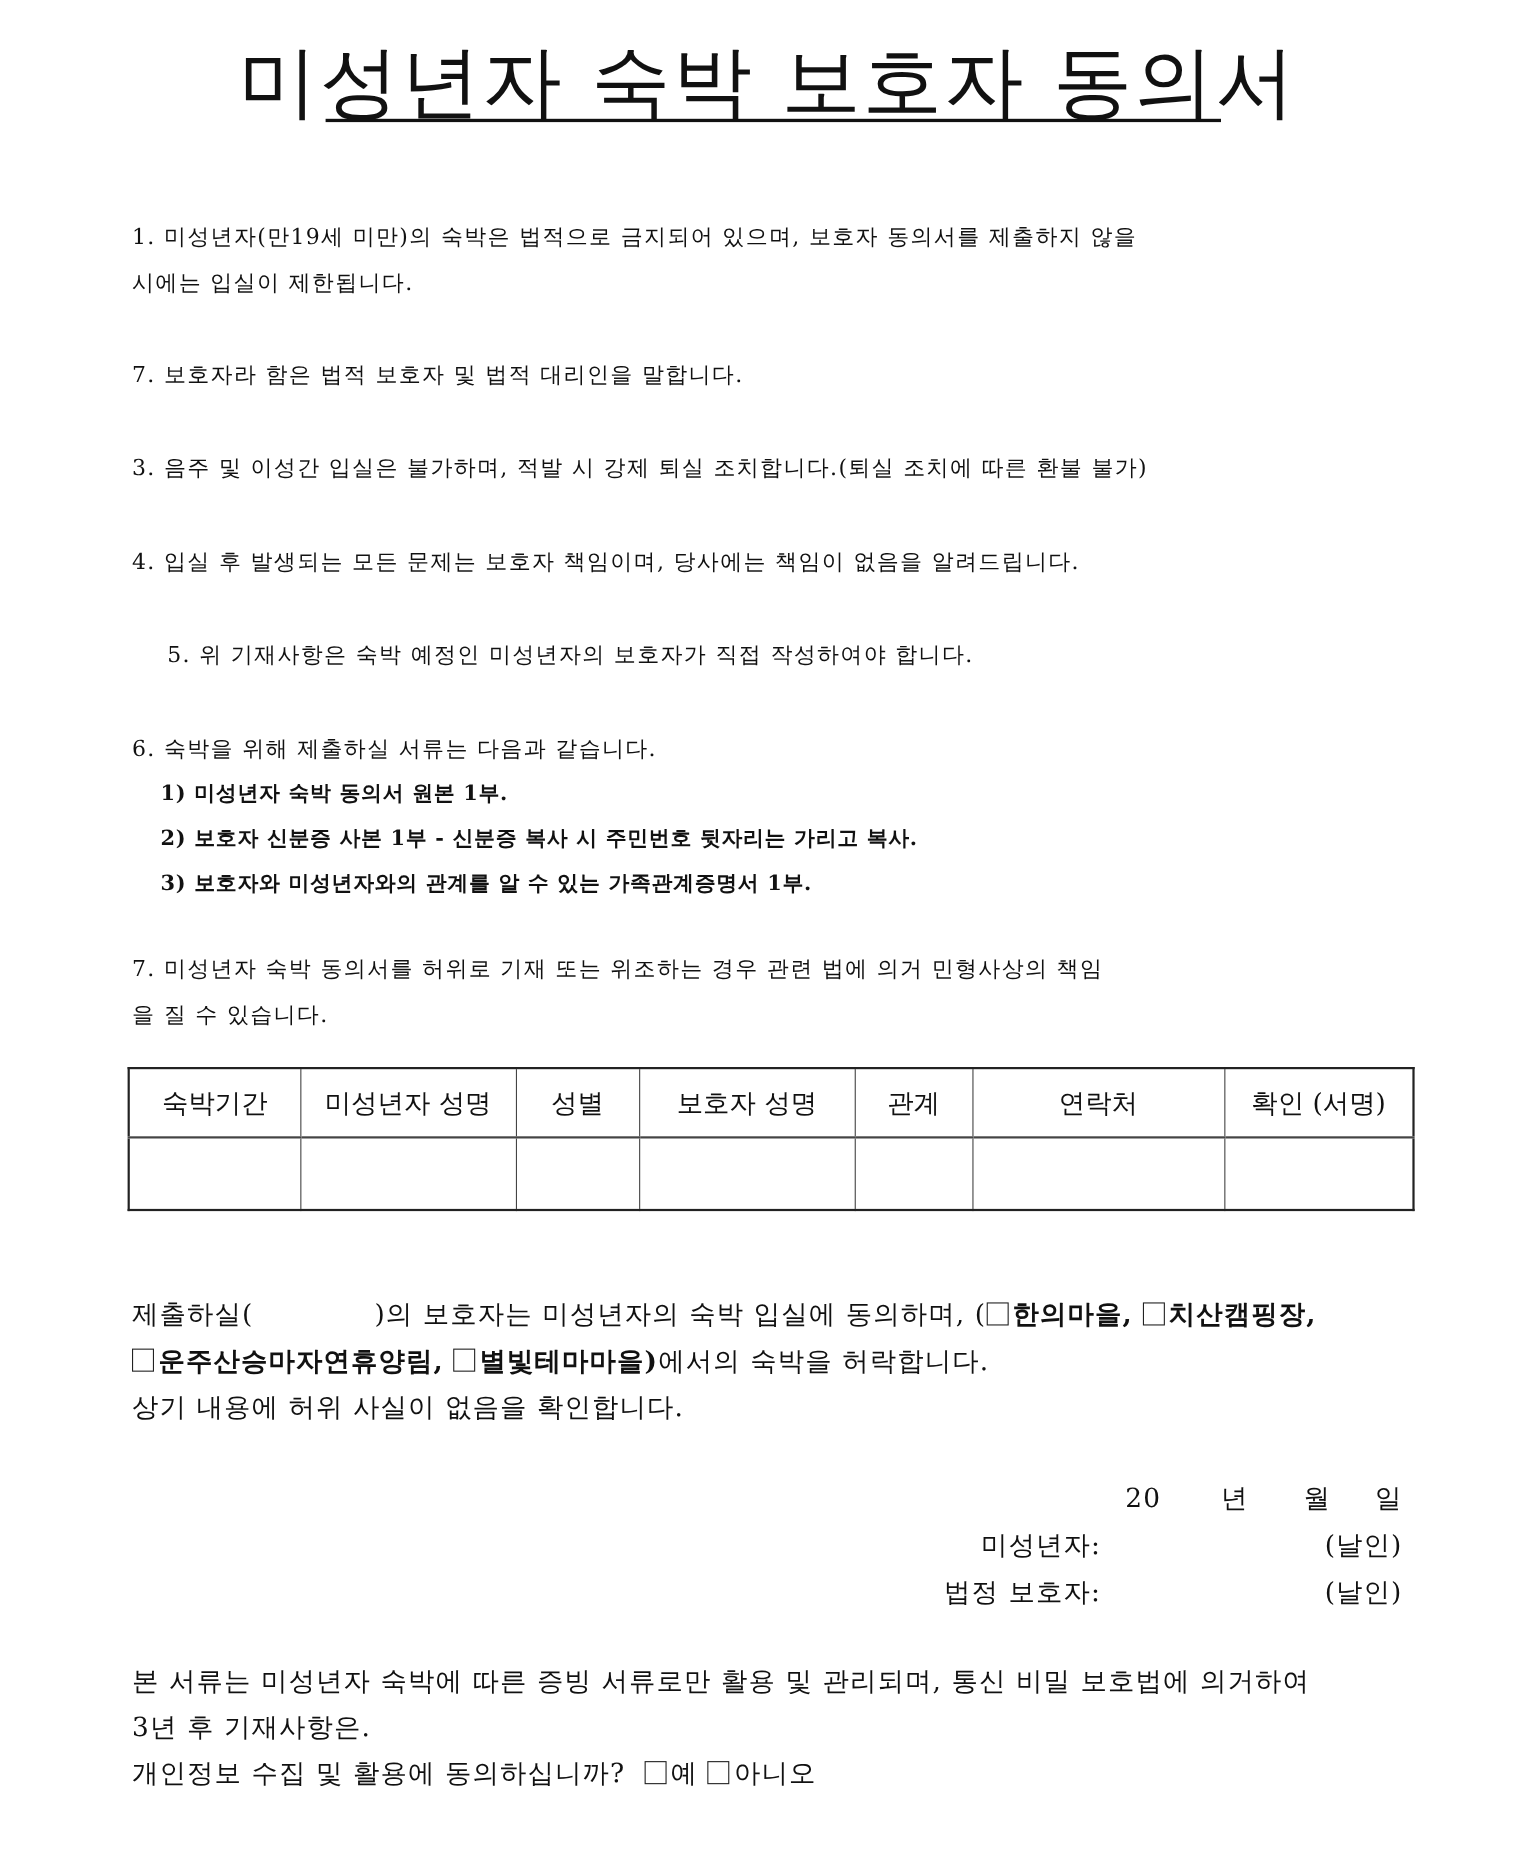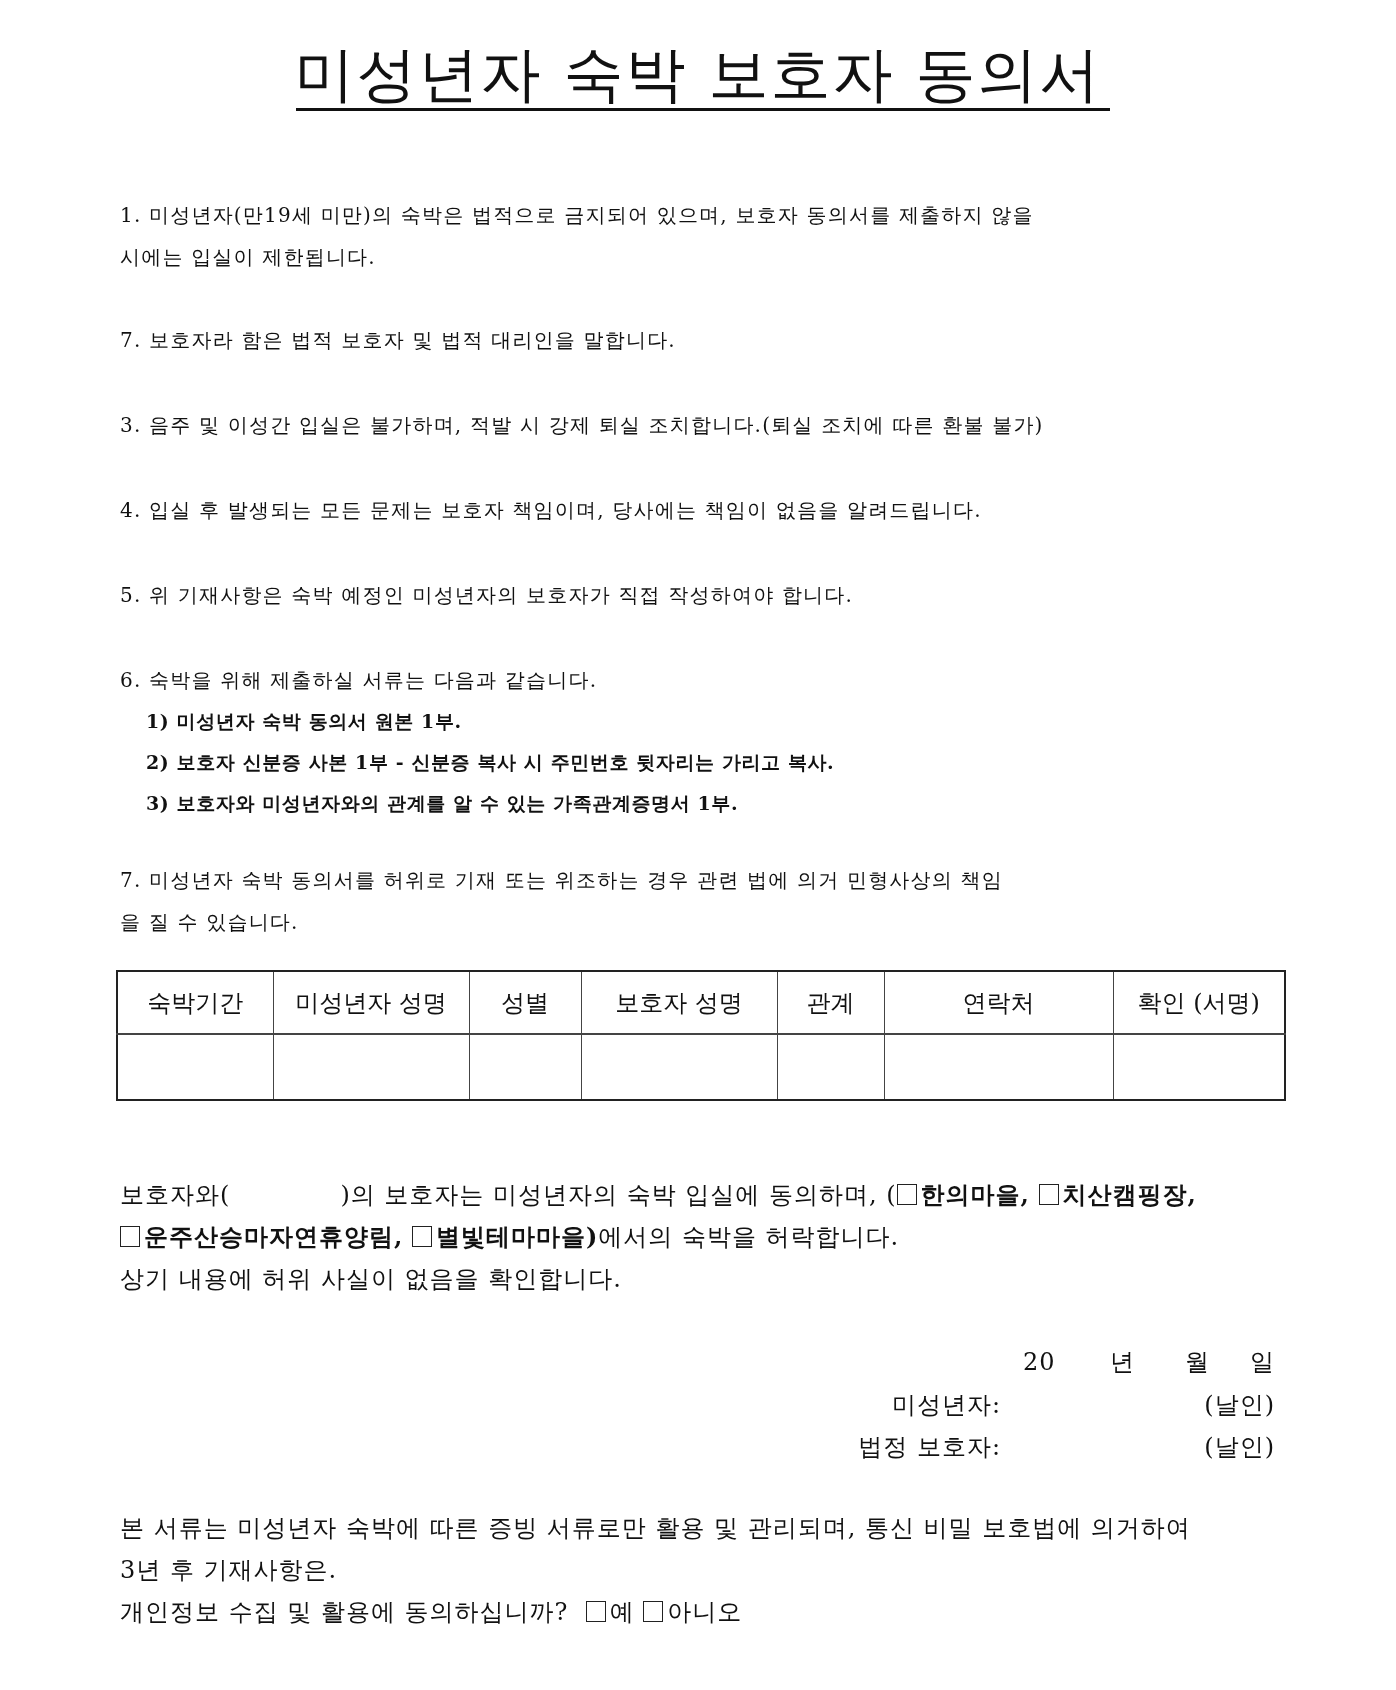--- a/index.html
+++ b/index.html
@@ -4,21 +4,21 @@
 <style>
   html, body { margin: 0; padding: 0; background: #ffffff; }
   body {
     width: 1396px; height: 1690px; position: relative; overflow: hidden;
     font-family: "DejaVu Serif", "Liberation Serif", serif;
     color: #111111;
   }
   .abs { position: absolute; white-space: nowrap; }
   .title {
     left: 0; width: 1396px; top: 38px; text-align: center;
-    font-size: 60px; line-height: 72px; letter-spacing: 2px;
+    font-size: 72px; line-height: 72px; letter-spacing: 2px;
     font-family: "DejaVu Sans", "Liberation Sans", sans-serif;
   }
   .title-underline {
     position: absolute; left: 296px; top: 108px; width: 814px; height: 3px; background: #111;
   }
   .para {
     font-size: 20px; line-height: 42px; left: 120px; letter-spacing: 1.2px;
   }
   .para .ln { display: block; height: 42px; }
   .sub { left: 146px; font-size: 19px; font-weight: bold; line-height: 41px; letter-spacing: 0.6px; }
@@ -56,21 +56,21 @@
   <span class="ln">1. 미성년자(만19세 미만)의 숙박은 법적으로 금지되어 있으며, 보호자 동의서를 제출하지 않을</span>
   <span class="ln">시에는 입실이 제한됩니다.</span>
 </div>
 
 <div class="abs para" style="top:319px;">7. 보호자라 함은 법적 보호자 및 법적 대리인을 말합니다.</div>
 
 <div class="abs para" style="top:404px;">3. 음주 및 이성간 입실은 불가하며, 적발 시 강제 퇴실 조치합니다.(퇴실 조치에 따른 환불 불가)</div>
 
 <div class="abs para" style="top:489px;">4. 입실 후 발생되는 모든 문제는 보호자 책임이며, 당사에는 책임이 없음을 알려드립니다.</div>
 
-<div class="abs para" style="top:574px;">5. 위 기재사항은 숙박 예정인 미성년자의 보호자가 직접 작성하여야 합니다.</div>
+<div class="abs para" style="top:574px;margin-left:32px;">5. 위 기재사항은 숙박 예정인 미성년자의 보호자가 직접 작성하여야 합니다.</div>
 
 <div class="abs para" style="top:659px;">6. 숙박을 위해 제출하실 서류는 다음과 같습니다.</div>
 <div class="abs sub" style="top:701px;">
   <span class="ln">1) 미성년자 숙박 동의서 원본 1부.</span>
   <span class="ln">2) 보호자 신분증 사본 1부 - 신분증 복사 시 주민번호 뒷자리는 가리고 복사.</span>
   <span class="ln">3) 보호자와 미성년자와의 관계를 알 수 있는 가족관계증명서 1부.</span>
 </div>
 
 <div class="abs para" style="top:859px;">
   <span class="ln">7. 미성년자 숙박 동의서를 허위로 기재 또는 위조하는 경우 관련 법에 의거 민형사상의 책임</span>
@@ -104,21 +104,21 @@
     <td></td>
     <td></td>
     <td></td>
     <td></td>
   </tr>
 </tbody>
   </table>
 
 <div class="abs consent" style="top:1174px;">
   <span class="ln">
-    <span>보호자와(</span><span style="display:inline-block;width:110px;"></span><span>)의 보호자는 미성년자의 숙박 입실에 동의하며, (</span><span class="box"></span><span class="bold">한의마을,</span>
+    <span>제출하실(</span><span style="display:inline-block;width:110px;"></span><span>)의 보호자는 미성년자의 숙박 입실에 동의하며, (</span><span class="box"></span><span class="bold">한의마을,</span>
     <span class="box"></span><span class="bold">치산캠핑장,</span>
   </span>
   <span class="ln">
     <span class="box"></span><span class="bold">운주산승마자연휴양림,</span>
     <span class="box"></span><span class="bold">별빛테마마을)</span><span>에서의 숙박을 허락합니다.</span>
   </span>
   <span class="ln">상기 내용에 허위 사실이 없음을 확인합니다.</span>
 </div>
 
 <div class="abs sign" style="top:1341px; left:1023px;">20</div>

